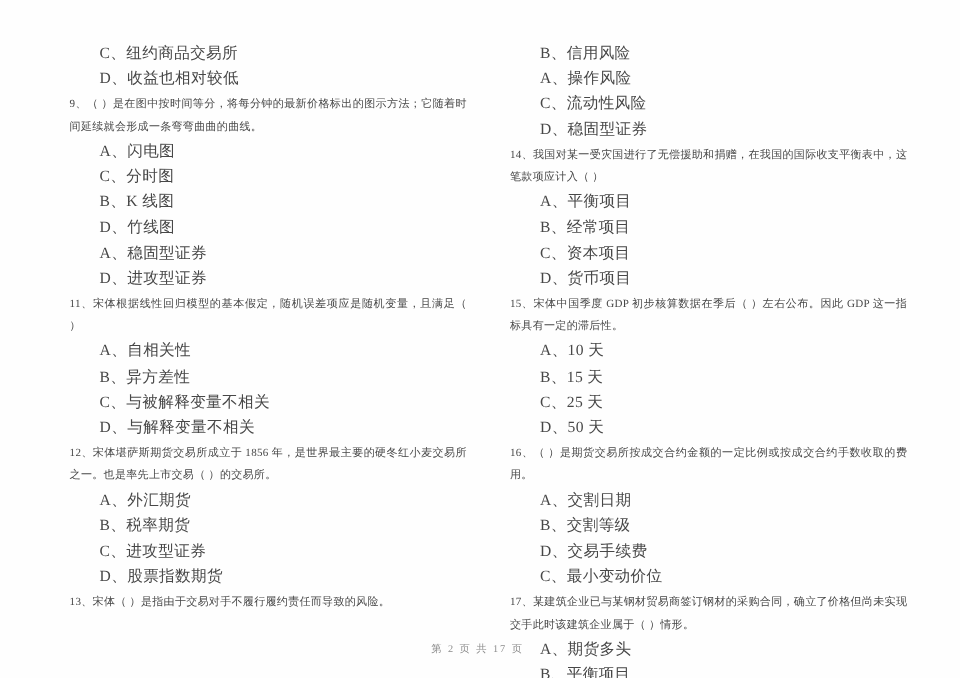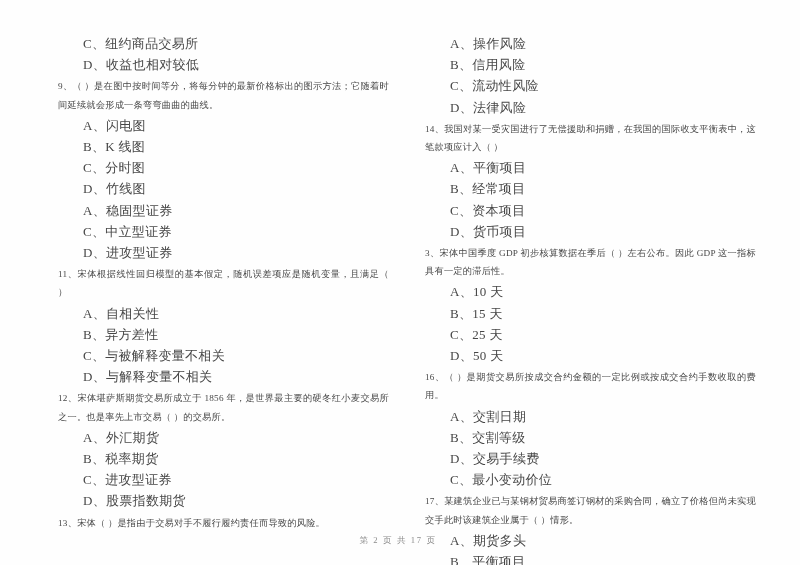--- a/index.html
+++ b/index.html
@@ -72,58 +72,57 @@
 
   <div class="columns">
 
     <div class="col col-left">
 
       <p class="opt">C、纽约商品交易所</p>
       <p class="opt">D、收益也相对较低</p>
 
       <p class="q-stem">9、（        ）是在图中按时间等分，将每分钟的最新价格标出的图示方法；它随着时间延续就会形成一条弯弯曲曲的曲线。</p>
       <p class="opt">A、闪电图</p>
+      <p class="opt">C、分时图</p>
       <p class="opt">B、K 线图</p>
-      <p class="opt">C、分时图</p>
       <p class="opt">D、竹线图</p>
 
       <p class="opt">A、稳固型证券</p>
-      <p class="opt">C、中立型证券</p>
       <p class="opt">D、进攻型证券</p>
 
       <p class="q-stem">11、宋体根据线性回归模型的基本假定，随机误差项应是随机变量，且满足（        ）</p>
       <p class="opt">A、自相关性</p>
       <p class="opt">B、异方差性</p>
       <p class="opt">C、与被解释变量不相关</p>
       <p class="opt">D、与解释变量不相关</p>
 
       <p class="q-stem">12、宋体堪萨斯期货交易所成立于 1856 年，是世界最主要的硬冬红小麦交易所之一。也是率先上市交易（        ）的交易所。</p>
       <p class="opt">A、外汇期货</p>
       <p class="opt">B、税率期货</p>
       <p class="opt">C、进攻型证券</p>
       <p class="opt">D、股票指数期货</p>
 
       <p class="q-stem">13、宋体（        ）是指由于交易对手不履行履约责任而导致的风险。</p>
 
     </div>
 
     <div class="col col-right">
 
+      <p class="opt">B、信用风险</p>
       <p class="opt">A、操作风险</p>
-      <p class="opt">B、信用风险</p>
       <p class="opt">C、流动性风险</p>
-      <p class="opt">D、法律风险</p>
+      <p class="opt">D、稳固型证券</p>
 
       <p class="q-stem">14、我国对某一受灾国进行了无偿援助和捐赠，在我国的国际收支平衡表中，这笔款项应计入（        ）</p>
       <p class="opt">A、平衡项目</p>
       <p class="opt">B、经常项目</p>
       <p class="opt">C、资本项目</p>
       <p class="opt">D、货币项目</p>
 
-      <p class="q-stem">3、宋体中国季度 GDP 初步核算数据在季后（        ）左右公布。因此 GDP 这一指标具有一定的滞后性。</p>
+      <p class="q-stem">15、宋体中国季度 GDP 初步核算数据在季后（        ）左右公布。因此 GDP 这一指标具有一定的滞后性。</p>
       <p class="opt">A、10 天</p>
       <p class="opt">B、15 天</p>
       <p class="opt">C、25 天</p>
       <p class="opt">D、50 天</p>
 
       <p class="q-stem">16、（        ）是期货交易所按成交合约金额的一定比例或按成交合约手数收取的费用。</p>
       <p class="opt">A、交割日期</p>
       <p class="opt">B、交割等级</p>
       <p class="opt">D、交易手续费</p>
       <p class="opt">C、最小变动价位</p>

